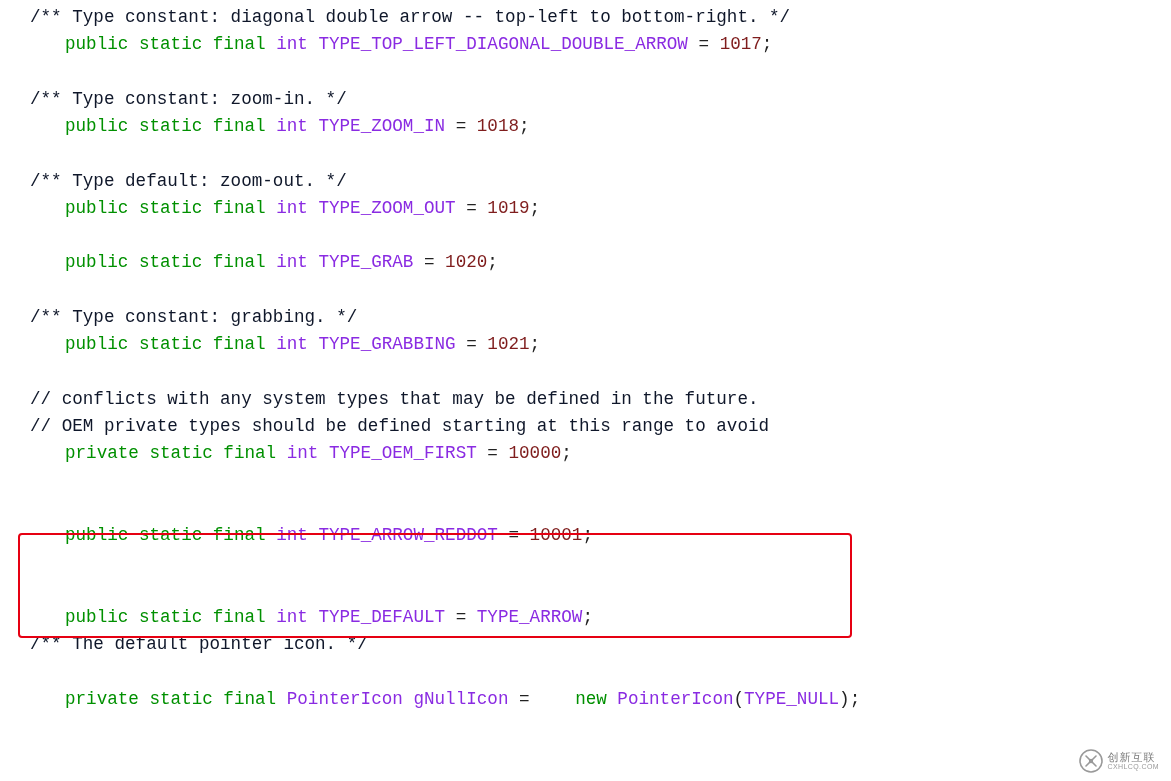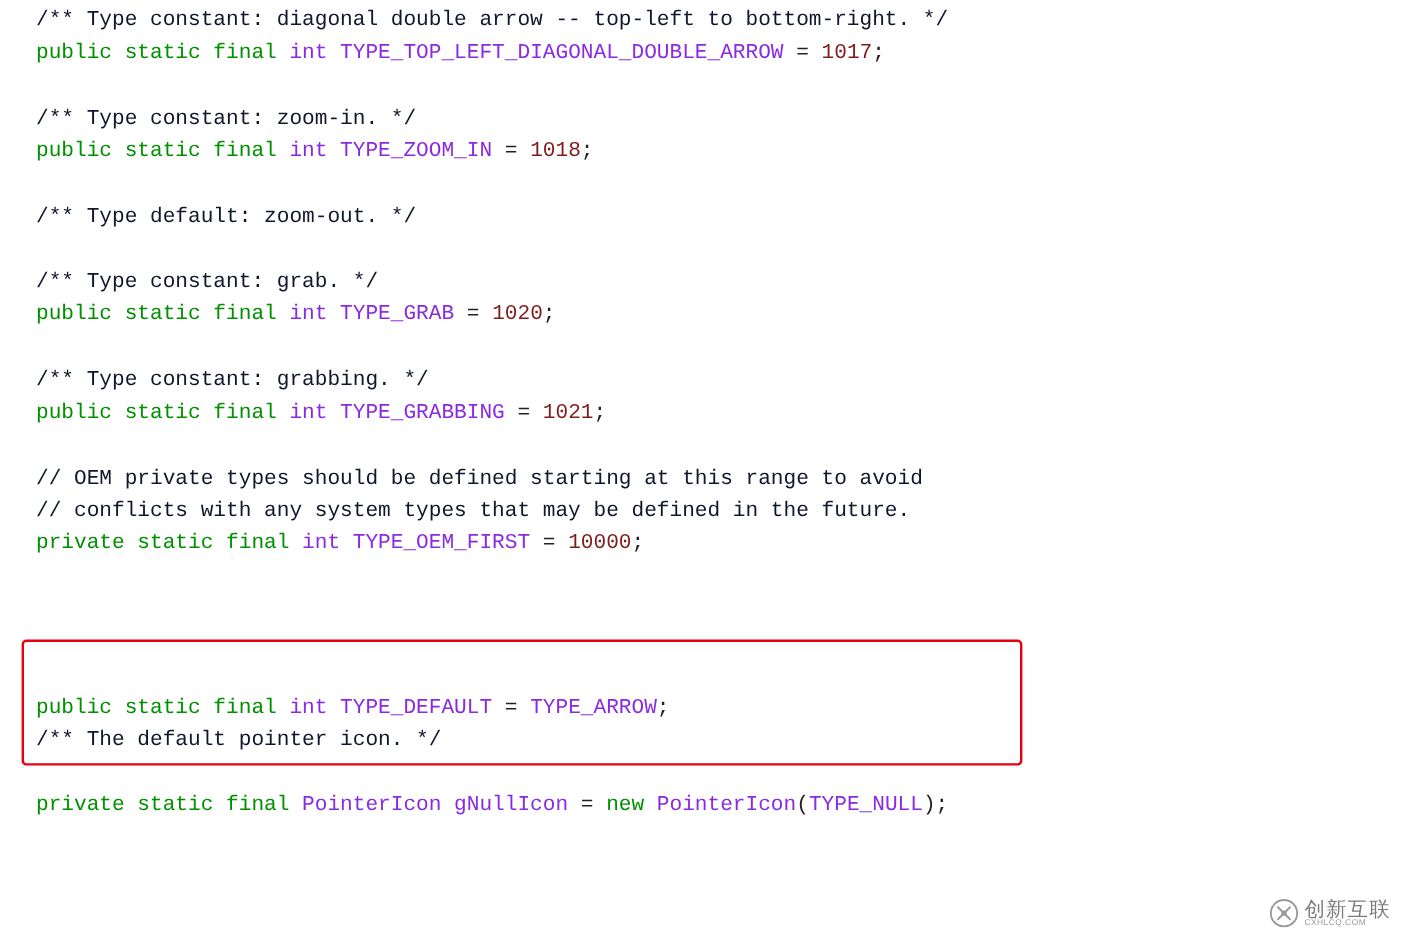--- a/index.html
+++ b/index.html
@@ -11,21 +11,21 @@
     background: #ffffff;
     color: #222;
     position: relative;
     width: 1171px;
     height: 781px;
     box-sizing: border-box;
     overflow: hidden;
   }
   .code-line { white-space: pre; }
   .c-comment  { color: #0f172a; } 
-  .c-kw       { color: #009000; } 
+  .c-kw       { color: #009000; margin-left: 35px; } 
   .c-type     { color: #8a2be2; } 
   .c-num      { color: #7f1d1d; } 
   .c-op       { color: #222;    }
   .highlight-box {
     position: absolute;
     border: 2px solid #e60012;
     border-radius: 4px;
     pointer-events: none;
   }
   .watermark {
@@ -37,46 +37,47 @@
     gap: 5px;
     opacity: 0.85;
   }
   .watermark svg { display:block; }
   .watermark-text {
     display:flex;
     flex-direction:column;
     line-height:1.0;
     font-family: "Microsoft YaHei", sans-serif;
   }
-  .watermark-text .zh { font-size: 17px; color:#666; letter-spacing:1px;}
+  .watermark-text .zh { font-size: 11px; color:#666; letter-spacing:1px;}
   .watermark-text .en { font-size: 7px; color:#888; letter-spacing:0.4px;}
 </style>
 </head>
 <body>
 
 <div id="code-container">
     <div class="code-line"><span class="c-comment">/** Type constant: diagonal double arrow -- top-left to bottom-right. */</span></div>
     <div class="code-line"><span class="c-kw">public static final </span><span class="c-type">int TYPE_TOP_LEFT_DIAGONAL_DOUBLE_ARROW </span><span class="c-op">= </span><span class="c-num">1017</span><span class="c-op">;</span></div>
     <div class="code-line">&nbsp;</div>
     <div class="code-line"><span class="c-comment">/** Type constant: zoom-in. */</span></div>
     <div class="code-line"><span class="c-kw">public static final </span><span class="c-type">int TYPE_ZOOM_IN </span><span class="c-op">= </span><span class="c-num">1018</span><span class="c-op">;</span></div>
     <div class="code-line">&nbsp;</div>
     <div class="code-line"><span class="c-comment">/** Type default: zoom-out. */</span></div>
+    <div class="code-line"><span class="c-kw">public static final </span><span class="c-type">int TYPE_ZOOM_OUT </span><span class="c-op">= </span><span class="c-num">1019</span><span class="c-op">;</span></div>
     <div class="code-line">&nbsp;</div>
-    <div class="code-line"><span class="c-comment">/** Type constant: grab. */</span></div>
     <div class="code-line"><span class="c-kw">public static final </span><span class="c-type">int TYPE_GRAB </span><span class="c-op">= </span><span class="c-num">1020</span><span class="c-op">;</span></div>
     <div class="code-line">&nbsp;</div>
     <div class="code-line"><span class="c-comment">/** Type constant: grabbing. */</span></div>
     <div class="code-line"><span class="c-kw">public static final </span><span class="c-type">int TYPE_GRABBING </span><span class="c-op">= </span><span class="c-num">1021</span><span class="c-op">;</span></div>
     <div class="code-line">&nbsp;</div>
+    <div class="code-line"><span class="c-comment">// conflicts with any system types that may be defined in the future.</span></div>
     <div class="code-line"><span class="c-comment">// OEM private types should be defined starting at this range to avoid</span></div>
-    <div class="code-line"><span class="c-comment">// conflicts with any system types that may be defined in the future.</span></div>
     <div class="code-line"><span class="c-kw">private static final </span><span class="c-type">int TYPE_OEM_FIRST </span><span class="c-op">= </span><span class="c-num">10000</span><span class="c-op">;</span></div>
     <div class="code-line">&nbsp;</div>
     <div class="code-line">&nbsp;</div>
+    <div class="code-line"><span class="c-kw">public static final </span><span class="c-type">int TYPE_ARROW_REDDOT </span><span class="c-op">= </span><span class="c-num">10001</span><span class="c-op">;</span></div>
     <div class="code-line">&nbsp;</div>
     <div class="code-line">&nbsp;</div>
     <div class="code-line"><span class="c-kw">public static final </span><span class="c-type">int TYPE_DEFAULT </span><span class="c-op">= </span><span class="c-type">TYPE_ARROW</span><span class="c-op">;</span></div>
     <div class="code-line"><span class="c-comment">/** The default pointer icon. */</span></div>
     <div class="code-line">&nbsp;</div>
     <div class="code-line"><span class="c-kw">private static final </span><span class="c-type">PointerIcon gNullIcon </span><span class="c-op">= </span><span class="c-kw">new </span><span class="c-type">PointerIcon</span><span class="c-op">(</span><span class="c-type">TYPE_NULL</span><span class="c-op">);</span></div>
   </div>
 
 <div class="highlight-box" style="top:533px;left:18px;width:830px;height:101px;"></div>
 

